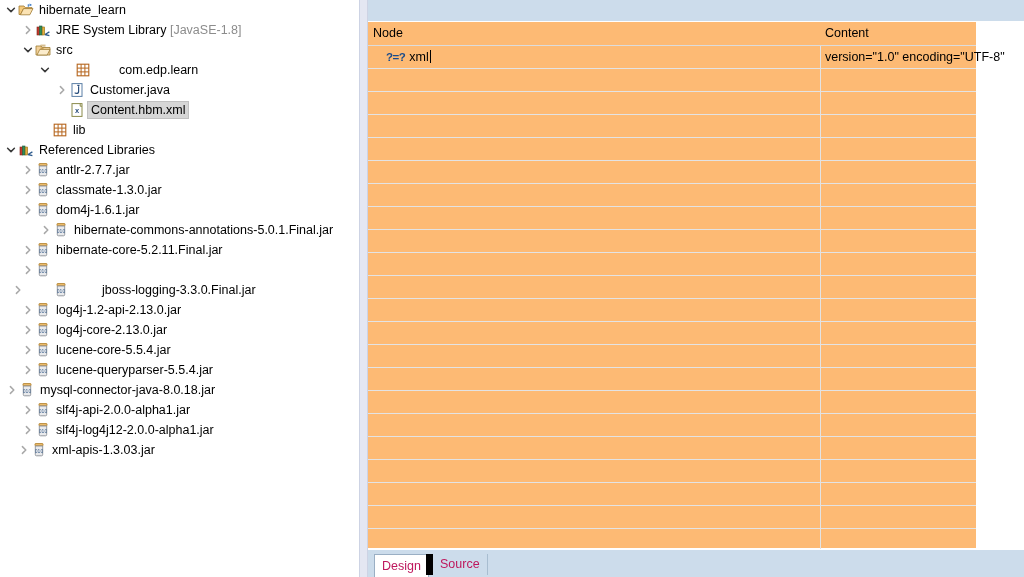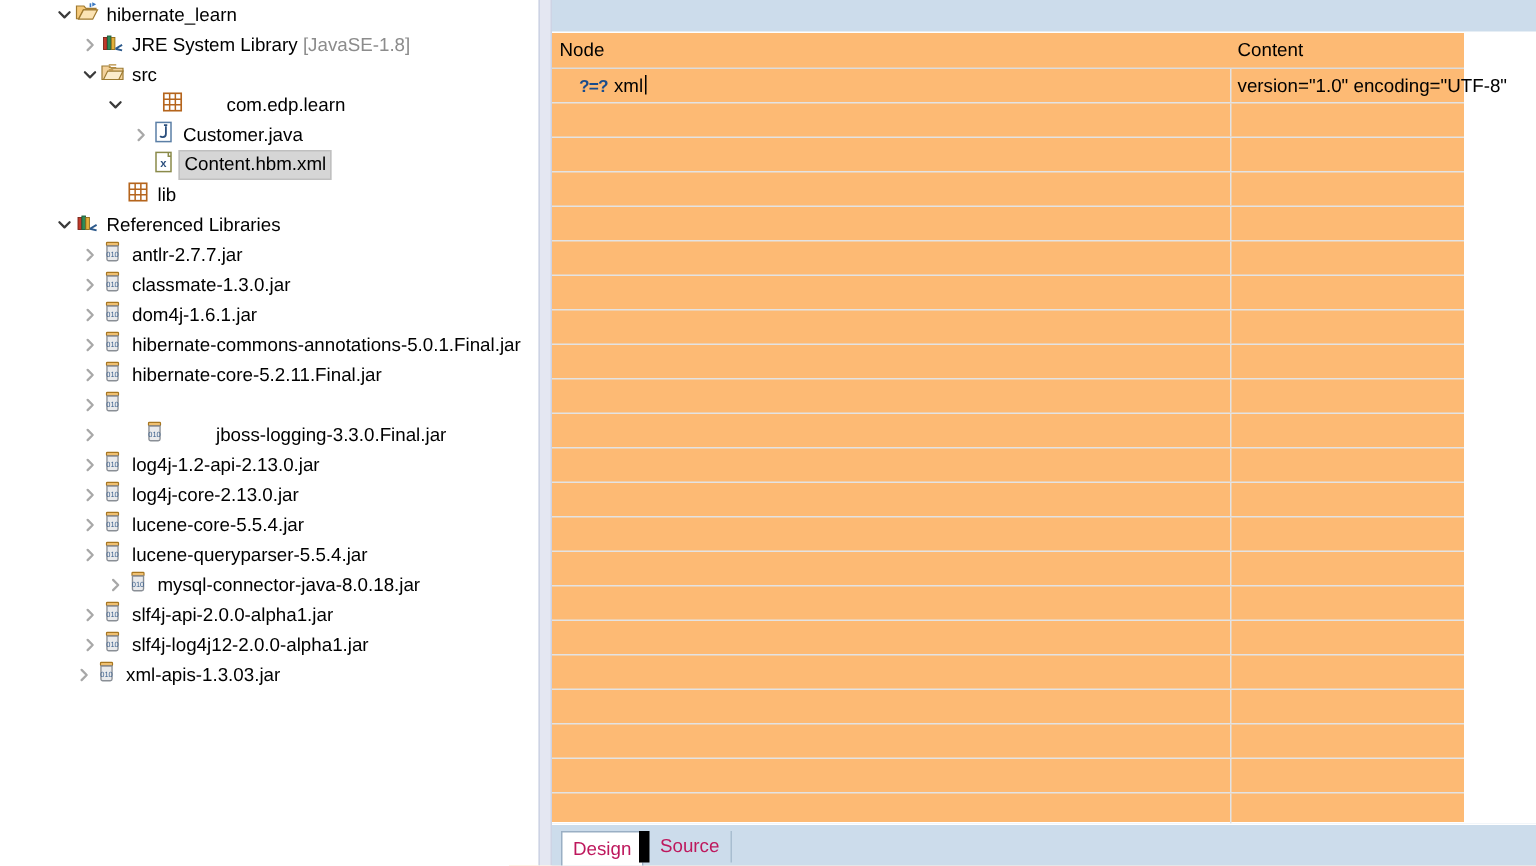--- a/index.html
+++ b/index.html
@@ -24,21 +24,21 @@
     width: 358px; height: 577px;
     background: #ffffff;
     overflow: hidden;
   }
   .tree-row {
     position: relative;
     height: 20px;
     line-height: 20px;
     white-space: nowrap;
     display: flex;
-    margin-left: 32px;
+    align-items: center;
   }
   .twisty {
     width: 14px;
     min-width: 14px;
     height: 20px;
     display: inline-block;
     position: relative;
   }
   .twisty svg { position: absolute; left: 2px; top: 5px; }
   .ticon {
@@ -326,21 +326,21 @@
           <path d="M3.4 1.6L6.8 5L3.4 8.4" fill="none" stroke="#a8a8a8" stroke-width="1.5" stroke-linecap="round" stroke-linejoin="round"></path>
         </svg>
       </span>
       <span class="ticon"><svg width="16" height="16" viewBox="0 0 16 16">
           <rect x="4" y="1.6" width="8" height="2.2" rx="0.5" fill="#f0c070" stroke="#a8761f" stroke-width="0.8"></rect>
           <path d="M4.3 4h7.4v8.6a1.2 1.2 0 0 1-1.2 1.2H5.5a1.2 1.2 0 0 1-1.2-1.2z" fill="#e9eaec" stroke="#8a8f96" stroke-width="0.9"></path>
           <text x="8" y="11" font-family="Liberation Sans, sans-serif" font-size="5" fill="#3a5f8c" text-anchor="middle">010</text>
         </svg></span>
       <span class="tlabel">dom4j-1.6.1.jar</span>
     </div>
-    <div class="tree-row" style="padding-left: 21px;">
+    <div class="tree-row" style="padding-left: 39px;">
       <span class="twisty">
         <svg width="10" height="10" viewBox="0 0 10 10">
           <path d="M3.4 1.6L6.8 5L3.4 8.4" fill="none" stroke="#a8a8a8" stroke-width="1.5" stroke-linecap="round" stroke-linejoin="round"></path>
         </svg>
       </span>
       <span class="ticon"><svg width="16" height="16" viewBox="0 0 16 16">
           <rect x="4" y="1.6" width="8" height="2.2" rx="0.5" fill="#f0c070" stroke="#a8761f" stroke-width="0.8"></rect>
           <path d="M4.3 4h7.4v8.6a1.2 1.2 0 0 1-1.2 1.2H5.5a1.2 1.2 0 0 1-1.2-1.2z" fill="#e9eaec" stroke="#8a8f96" stroke-width="0.9"></path>
           <text x="8" y="11" font-family="Liberation Sans, sans-serif" font-size="5" fill="#3a5f8c" text-anchor="middle">010</text>
         </svg></span>
@@ -364,21 +364,21 @@
         <svg width="10" height="10" viewBox="0 0 10 10">
           <path d="M3.4 1.6L6.8 5L3.4 8.4" fill="none" stroke="#a8a8a8" stroke-width="1.5" stroke-linecap="round" stroke-linejoin="round"></path>
         </svg>
       </span>
       <span class="ticon"><svg width="16" height="16" viewBox="0 0 16 16">
           <rect x="4" y="1.6" width="8" height="2.2" rx="0.5" fill="#f0c070" stroke="#a8761f" stroke-width="0.8"></rect>
           <path d="M4.3 4h7.4v8.6a1.2 1.2 0 0 1-1.2 1.2H5.5a1.2 1.2 0 0 1-1.2-1.2z" fill="#e9eaec" stroke="#8a8f96" stroke-width="0.9"></path>
           <text x="8" y="11" font-family="Liberation Sans, sans-serif" font-size="5" fill="#3a5f8c" text-anchor="middle">010</text>
         </svg></span>
     </div>
-    <div class="tree-row" style="padding-left: 21px; gap: 28px;">
+    <div class="tree-row" style="padding-left: 11px; gap: 28px;">
       <span class="twisty">
         <svg width="10" height="10" viewBox="0 0 10 10">
           <path d="M3.4 1.6L6.8 5L3.4 8.4" fill="none" stroke="#a8a8a8" stroke-width="1.5" stroke-linecap="round" stroke-linejoin="round"></path>
         </svg>
       </span>
       <span class="ticon"><svg width="16" height="16" viewBox="0 0 16 16">
           <rect x="4" y="1.6" width="8" height="2.2" rx="0.5" fill="#f0c070" stroke="#a8761f" stroke-width="0.8"></rect>
           <path d="M4.3 4h7.4v8.6a1.2 1.2 0 0 1-1.2 1.2H5.5a1.2 1.2 0 0 1-1.2-1.2z" fill="#e9eaec" stroke="#8a8f96" stroke-width="0.9"></path>
           <text x="8" y="11" font-family="Liberation Sans, sans-serif" font-size="5" fill="#3a5f8c" text-anchor="middle">010</text>
         </svg></span>
@@ -429,21 +429,21 @@
           <path d="M3.4 1.6L6.8 5L3.4 8.4" fill="none" stroke="#a8a8a8" stroke-width="1.5" stroke-linecap="round" stroke-linejoin="round"></path>
         </svg>
       </span>
       <span class="ticon"><svg width="16" height="16" viewBox="0 0 16 16">
           <rect x="4" y="1.6" width="8" height="2.2" rx="0.5" fill="#f0c070" stroke="#a8761f" stroke-width="0.8"></rect>
           <path d="M4.3 4h7.4v8.6a1.2 1.2 0 0 1-1.2 1.2H5.5a1.2 1.2 0 0 1-1.2-1.2z" fill="#e9eaec" stroke="#8a8f96" stroke-width="0.9"></path>
           <text x="8" y="11" font-family="Liberation Sans, sans-serif" font-size="5" fill="#3a5f8c" text-anchor="middle">010</text>
         </svg></span>
       <span class="tlabel">lucene-queryparser-5.5.4.jar</span>
     </div>
-    <div class="tree-row" style="padding-left: 38px;">
+    <div class="tree-row" style="padding-left: 5px;">
       <span class="twisty">
         <svg width="10" height="10" viewBox="0 0 10 10">
           <path d="M3.4 1.6L6.8 5L3.4 8.4" fill="none" stroke="#a8a8a8" stroke-width="1.5" stroke-linecap="round" stroke-linejoin="round"></path>
         </svg>
       </span>
       <span class="ticon"><svg width="16" height="16" viewBox="0 0 16 16">
           <rect x="4" y="1.6" width="8" height="2.2" rx="0.5" fill="#f0c070" stroke="#a8761f" stroke-width="0.8"></rect>
           <path d="M4.3 4h7.4v8.6a1.2 1.2 0 0 1-1.2 1.2H5.5a1.2 1.2 0 0 1-1.2-1.2z" fill="#e9eaec" stroke="#8a8f96" stroke-width="0.9"></path>
           <text x="8" y="11" font-family="Liberation Sans, sans-serif" font-size="5" fill="#3a5f8c" text-anchor="middle">010</text>
         </svg></span>

